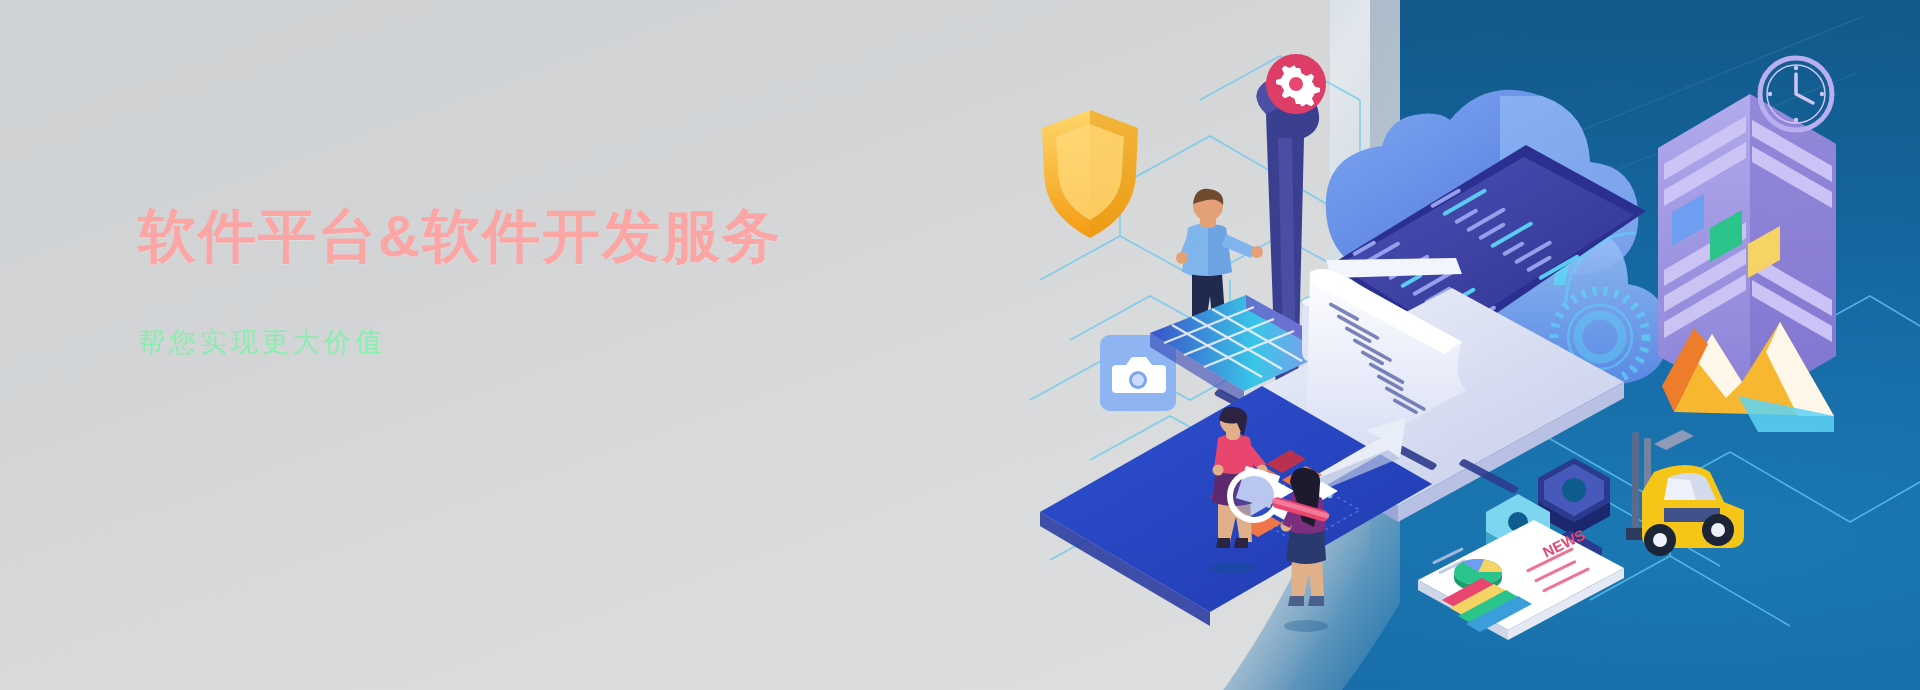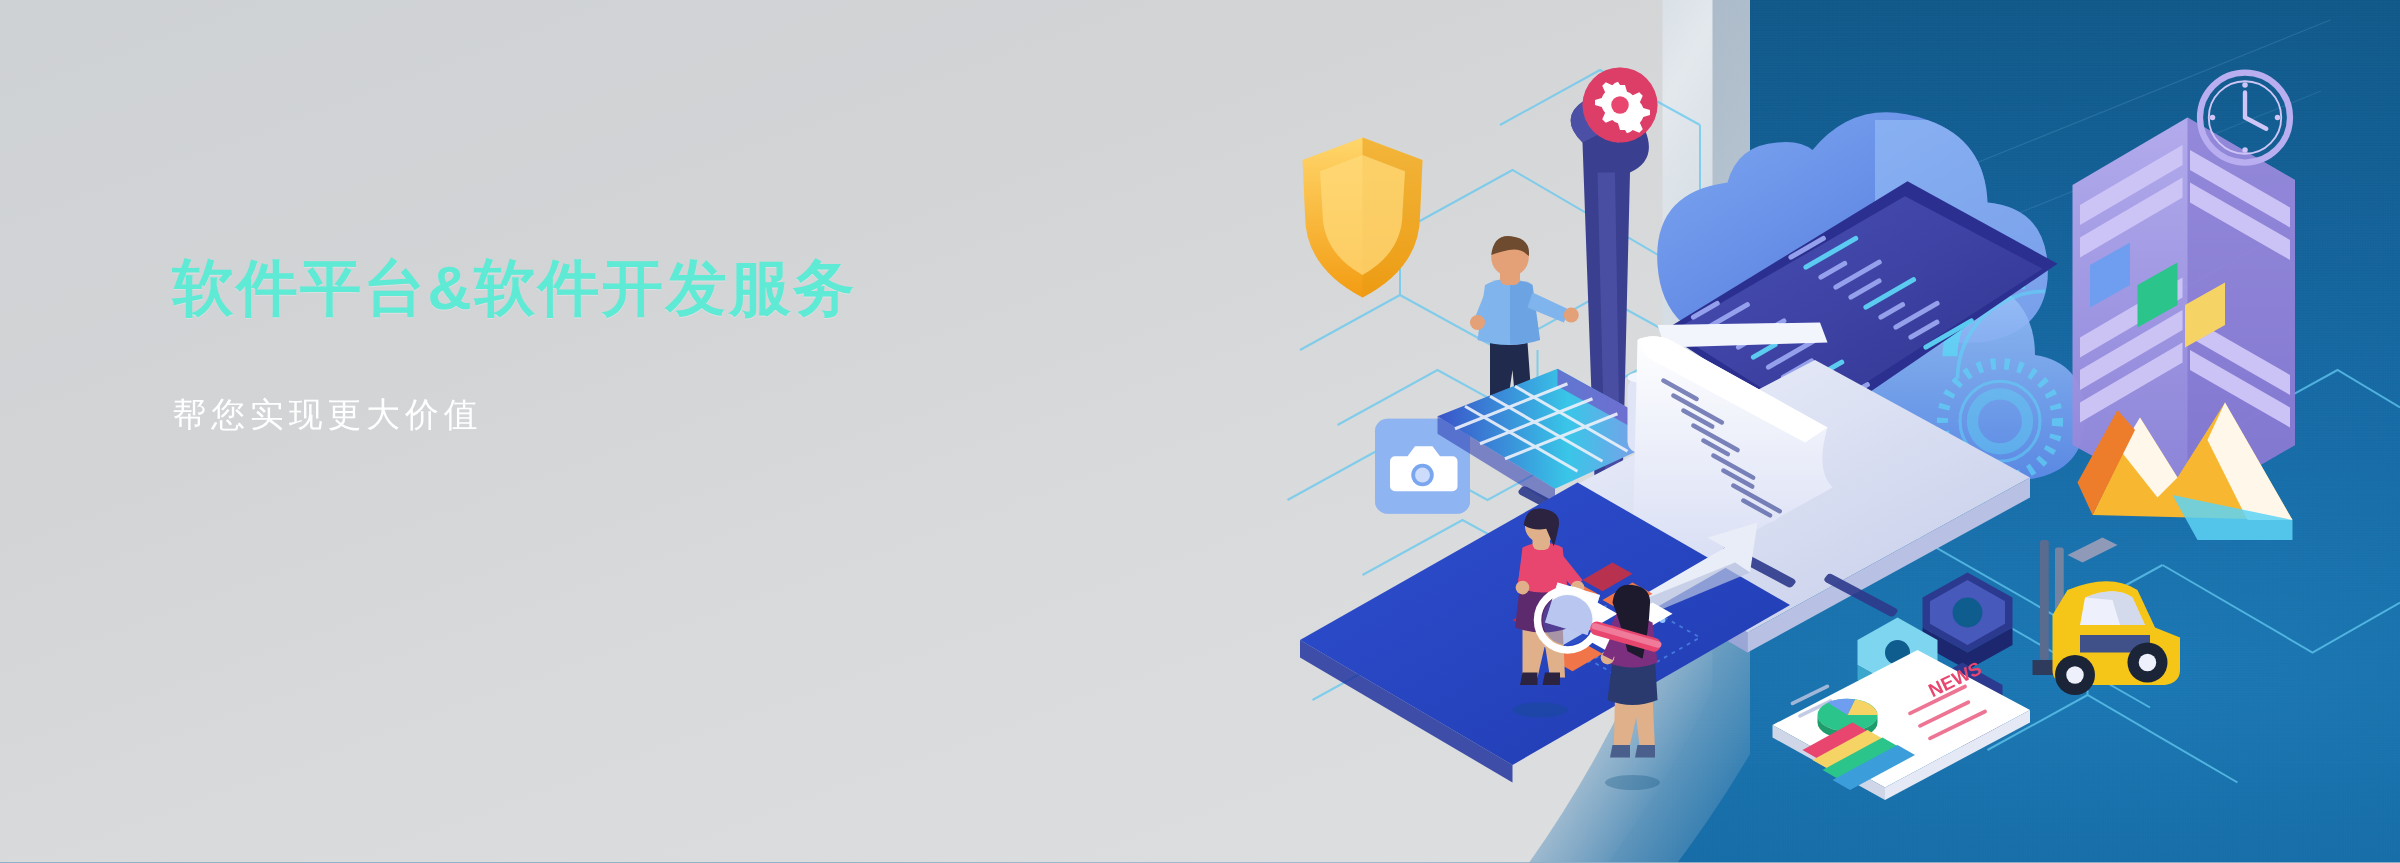--- a/index.html
+++ b/index.html
@@ -46,27 +46,27 @@
     -webkit-clip-path: ellipse(106% 151% at 0% 30%);
     clip-path: ellipse(106% 151% at 0% 30%);
   }
 
   
   .hairline{position:absolute;height:1px;background:rgba(150,205,240,.45);transform-origin:left center;}
 
   
   .copy{position:absolute;left:138px;top:205px;width:760px;}
   .headline{
-    font-size:49px;line-height:1.08;font-weight:700;
-    color:#5eead4;letter-spacing:2px;white-space:nowrap;
+    font-size:58px;line-height:1.08;font-weight:700;
+    color:#fca5a5;letter-spacing:2px;white-space:nowrap;
     text-shadow:0 1px 0 rgba(255,255,255,.25);
   }
   .subline{
     margin-top:56px;
-    font-size:27px;font-weight:400;color:#ffffff;letter-spacing:4px;
+    font-size:27px;font-weight:400;color:#86efac;letter-spacing:4px;
   }
 
   
   #art{position:absolute;left:1030px;top:40px;width:890px;height:620px;}
   #art svg{display:block;width:100%;height:100%;overflow:visible;}
 </style>
 </head>
 <body>
 
 <div id="banner">

